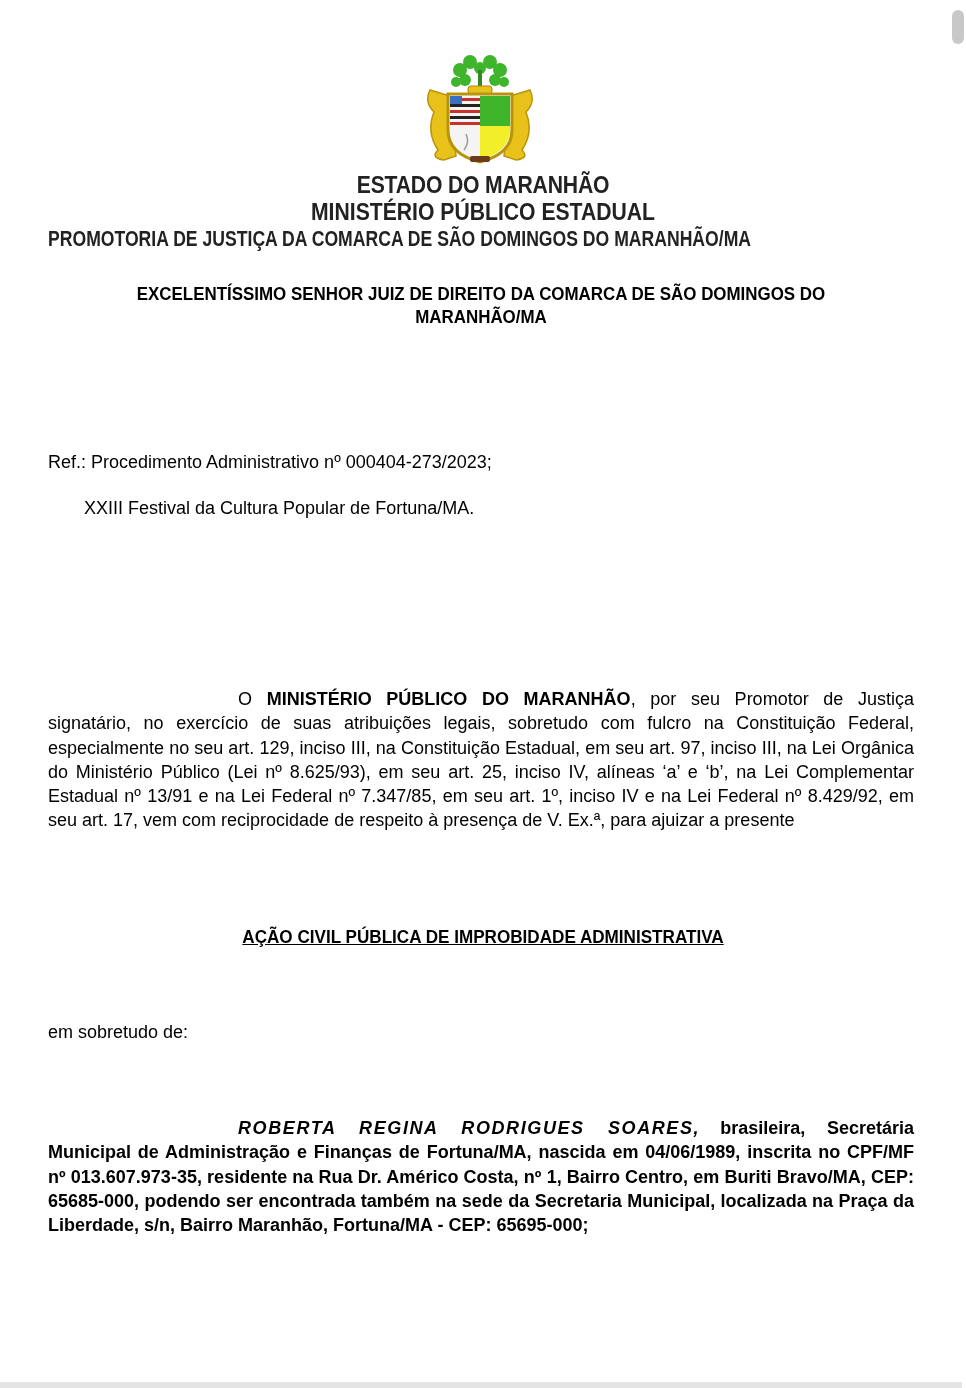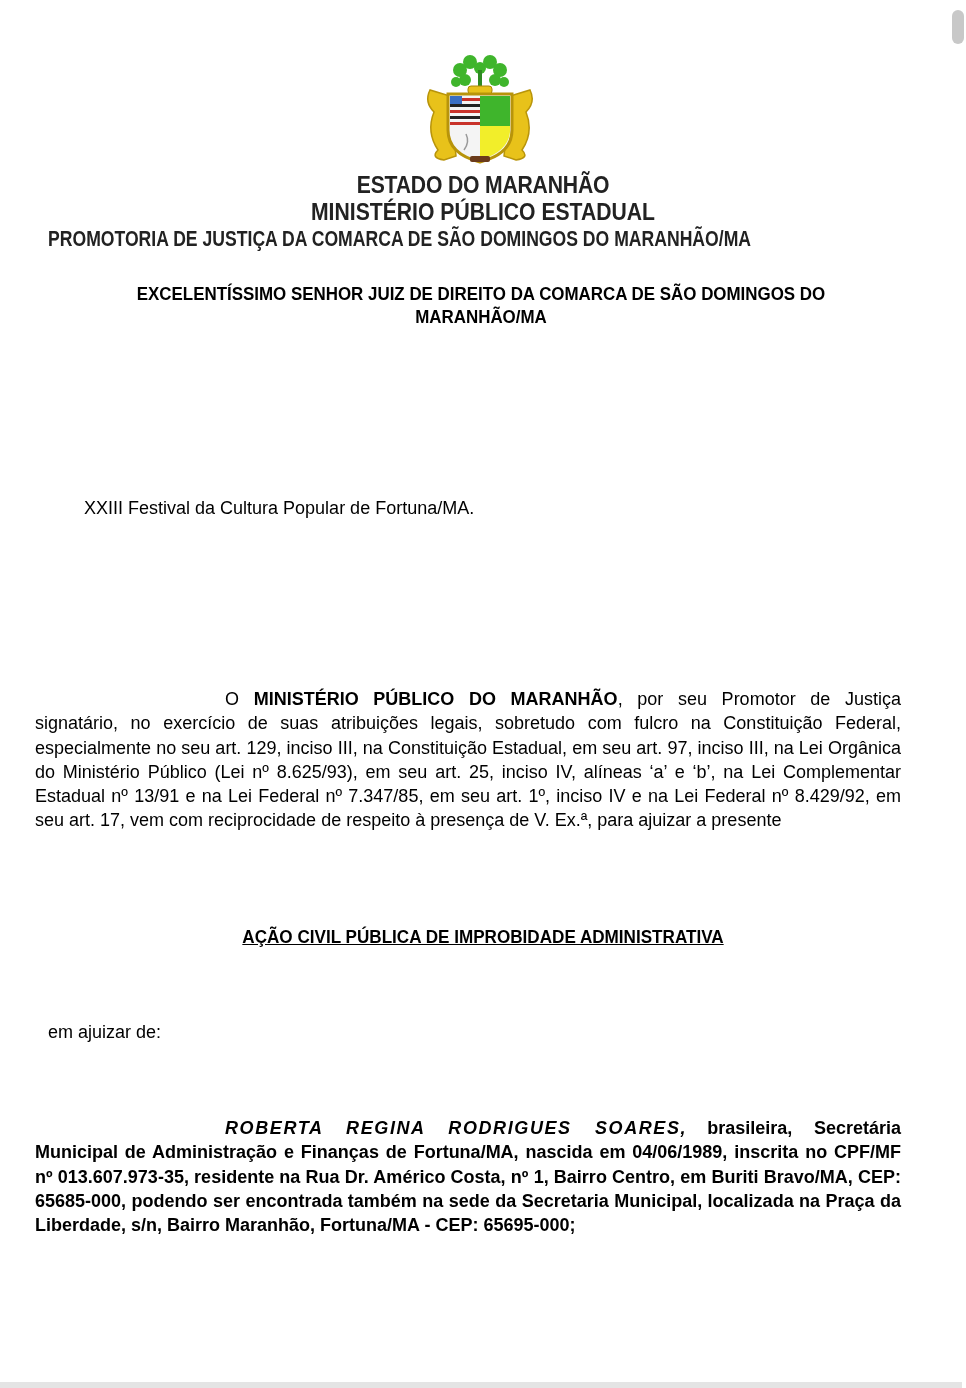--- a/index.html
+++ b/index.html
@@ -78,21 +78,21 @@
     .ref {
       position: absolute;
       left: 48px;
       font-size: 18px;
       line-height: 22px;
     }
     .ref1 { top: 451px; }
     .ref2 { top: 497px; margin-left: 36px; }
     .para {
       position: absolute;
-      left: 35px;
+      left: 48px;
       width: 866px;
       font-size: 18px;
       line-height: 24.3px;
       text-align: justify;
       text-indent: 190px;
     }
     .para1 { top: 687px; }
     .para2 {
       top: 1116px;
       font-weight: bold;
@@ -162,26 +162,27 @@
 
   <div class="hdr hdr1">ESTADO DO MARANHÃO</div>
   <div class="hdr hdr2">MINISTÉRIO PÚBLICO ESTADUAL</div>
   <div class="hdr hdr3">PROMOTORIA DE JUSTIÇA DA COMARCA DE SÃO DOMINGOS DO MARANHÃO/MA</div>
 
   <div class="address">
     <div>EXCELENTÍSSIMO SENHOR JUIZ DE DIREITO DA COMARCA DE SÃO DOMINGOS DO</div>
     <div>MARANHÃO/MA</div>
   </div>
 
+  <div class="ref ref1">Ref.: Procedimento Administrativo nº 000404-273/2023;</div>
   <div class="ref ref2">XXIII Festival da Cultura Popular de Fortuna/MA.</div>
 
   <div class="para para1"><span>O </span><b>MINISTÉRIO PÚBLICO DO MARANHÃO</b><span>, por seu Promotor de Justiça signatário, no exercício de suas atribuições legais, sobretudo com fulcro na Constituição Federal, especialmente no seu art. 129, inciso III, na Constituição Estadual, em seu art. 97, inciso III, na Lei Orgânica do Ministério Público (Lei nº 8.625/93), em seu art. 25, inciso IV, alíneas ‘a’ e ‘b’, na Lei Complementar Estadual nº 13/91 e na Lei Federal nº 7.347/85, em seu art. 1º, inciso IV e na Lei Federal nº 8.429/92, em seu art. 17, vem com reciprocidade de respeito à presença de V. Ex.ª, para ajuizar a presente</span></div>
 
   <div class="action-title">AÇÃO CIVIL PÚBLICA DE IMPROBIDADE ADMINISTRATIVA</div>
 
-  <div class="against">em ajuizar de:</div>
+  <div class="against">em sobretudo de:</div>
 
   <div class="para para2"><span class="name-spaced">ROBERTA REGINA RODRIGUES SOARES</span><i>,</i><span> brasileira, Secretária Municipal de Administração e Finanças de Fortuna/MA, nascida em 04/06/1989, inscrita no CPF/MF nº 013.607.973-35, residente na Rua Dr. Américo Costa, nº 1, Bairro Centro, em Buriti Bravo/MA, CEP: 65685-000, podendo ser encontrada também na sede da Secretaria Municipal, localizada na Praça da Liberdade, s/n, Bairro Maranhão, Fortuna/MA - CEP: 65695-000;</span></div>
 
 </div>
 
 <div class="scrollbar"></div>
 <div class="bottom-edge"></div>
 
 </body></html>

